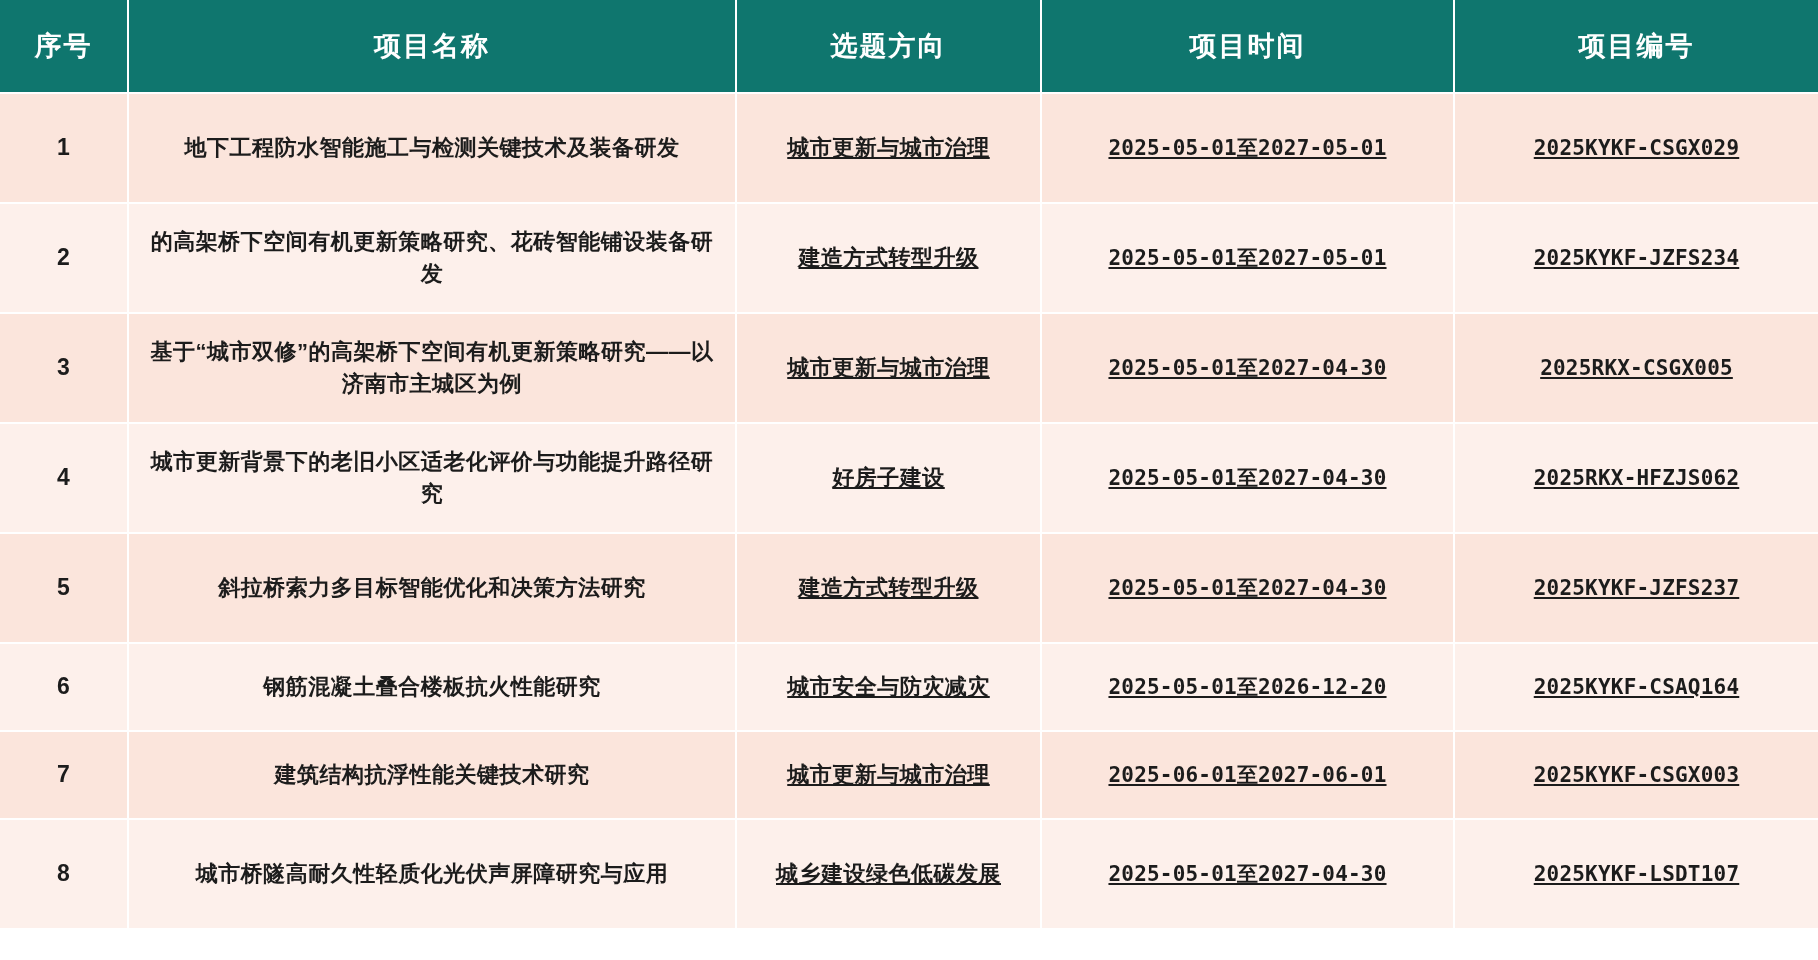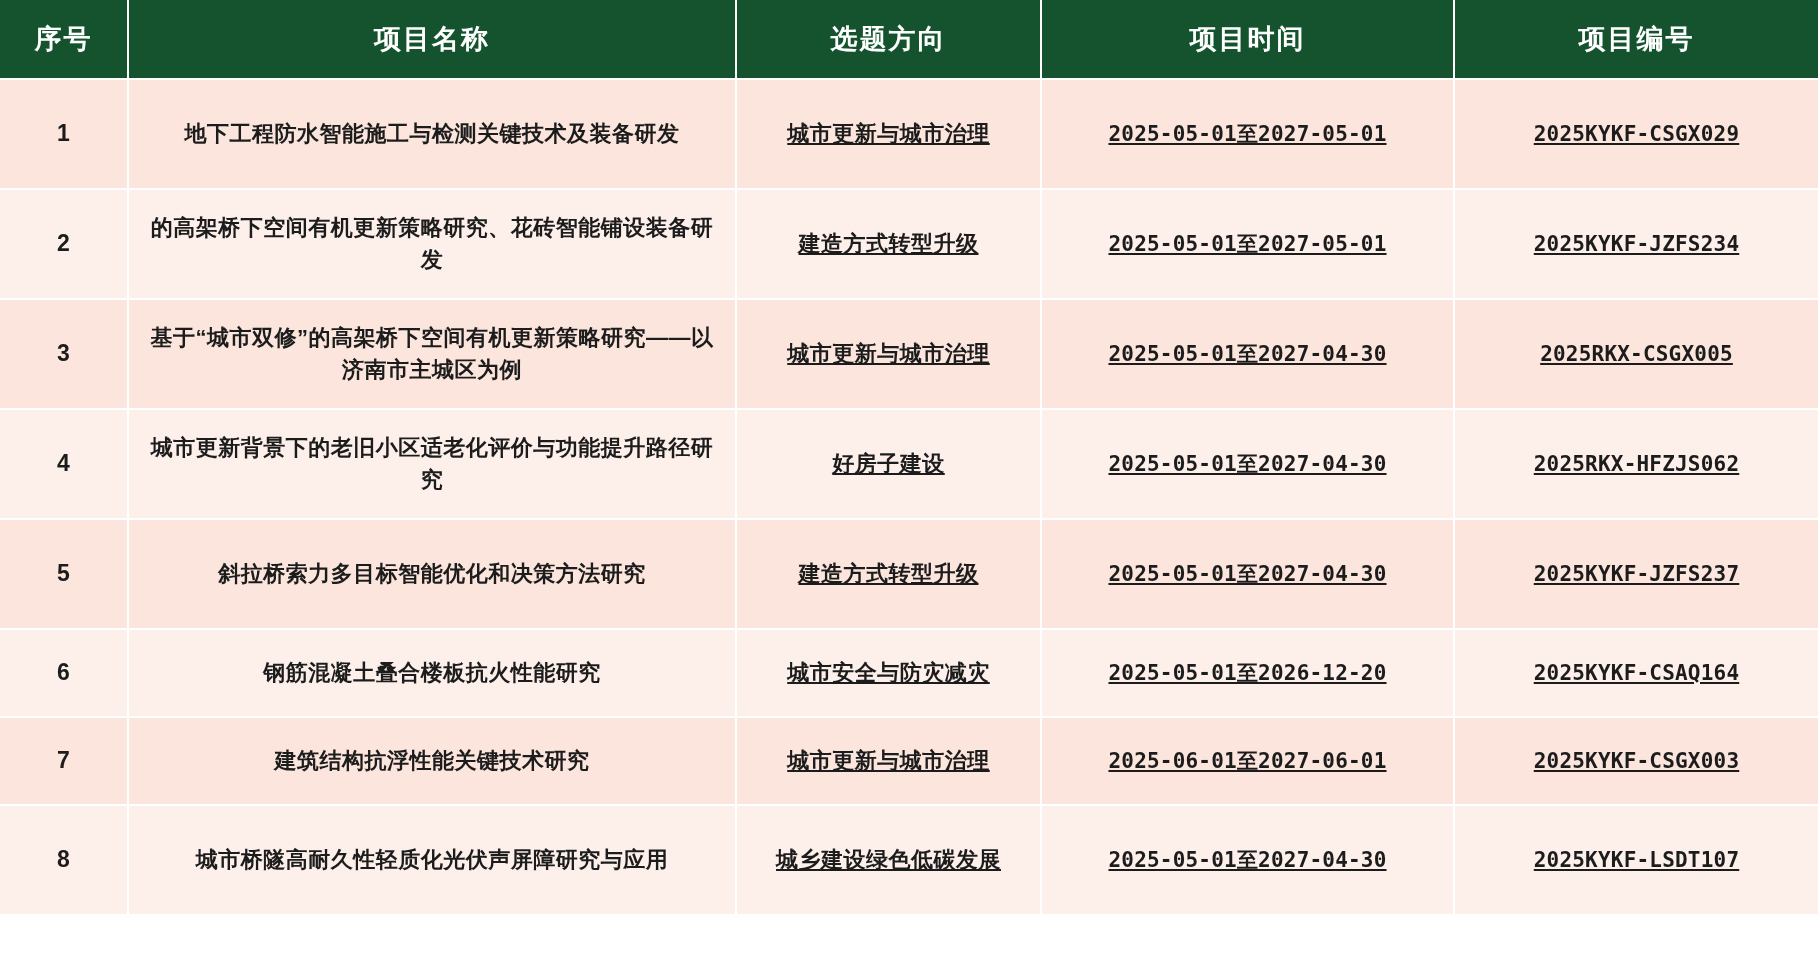--- a/index.html
+++ b/index.html
@@ -25,26 +25,26 @@
     table-layout: fixed;
     width: 1818px;
   }
   table.project-table col.c0 { width: 128px; }
   table.project-table col.c1 { width: 608px; }
   table.project-table col.c2 { width: 305px; }
   table.project-table col.c3 { width: 413px; }
   table.project-table col.c4 { width: 364px; }
 
   thead th {
-    background: #14532d;
+    background: #0f766e;
     color: #ffffff;
     font-size: 27px;
     font-weight: bold;
     letter-spacing: 2px;
-    height: 79px;
+    height: 93px;
     border-right: 2px solid #ffffff;
     border-bottom: 2px solid #ffffff;
     text-align: center;
     vertical-align: middle;
     padding: 0 4px;
     box-sizing: border-box;
   }
   thead th:last-child { border-right: none; }
 
   tbody td {

